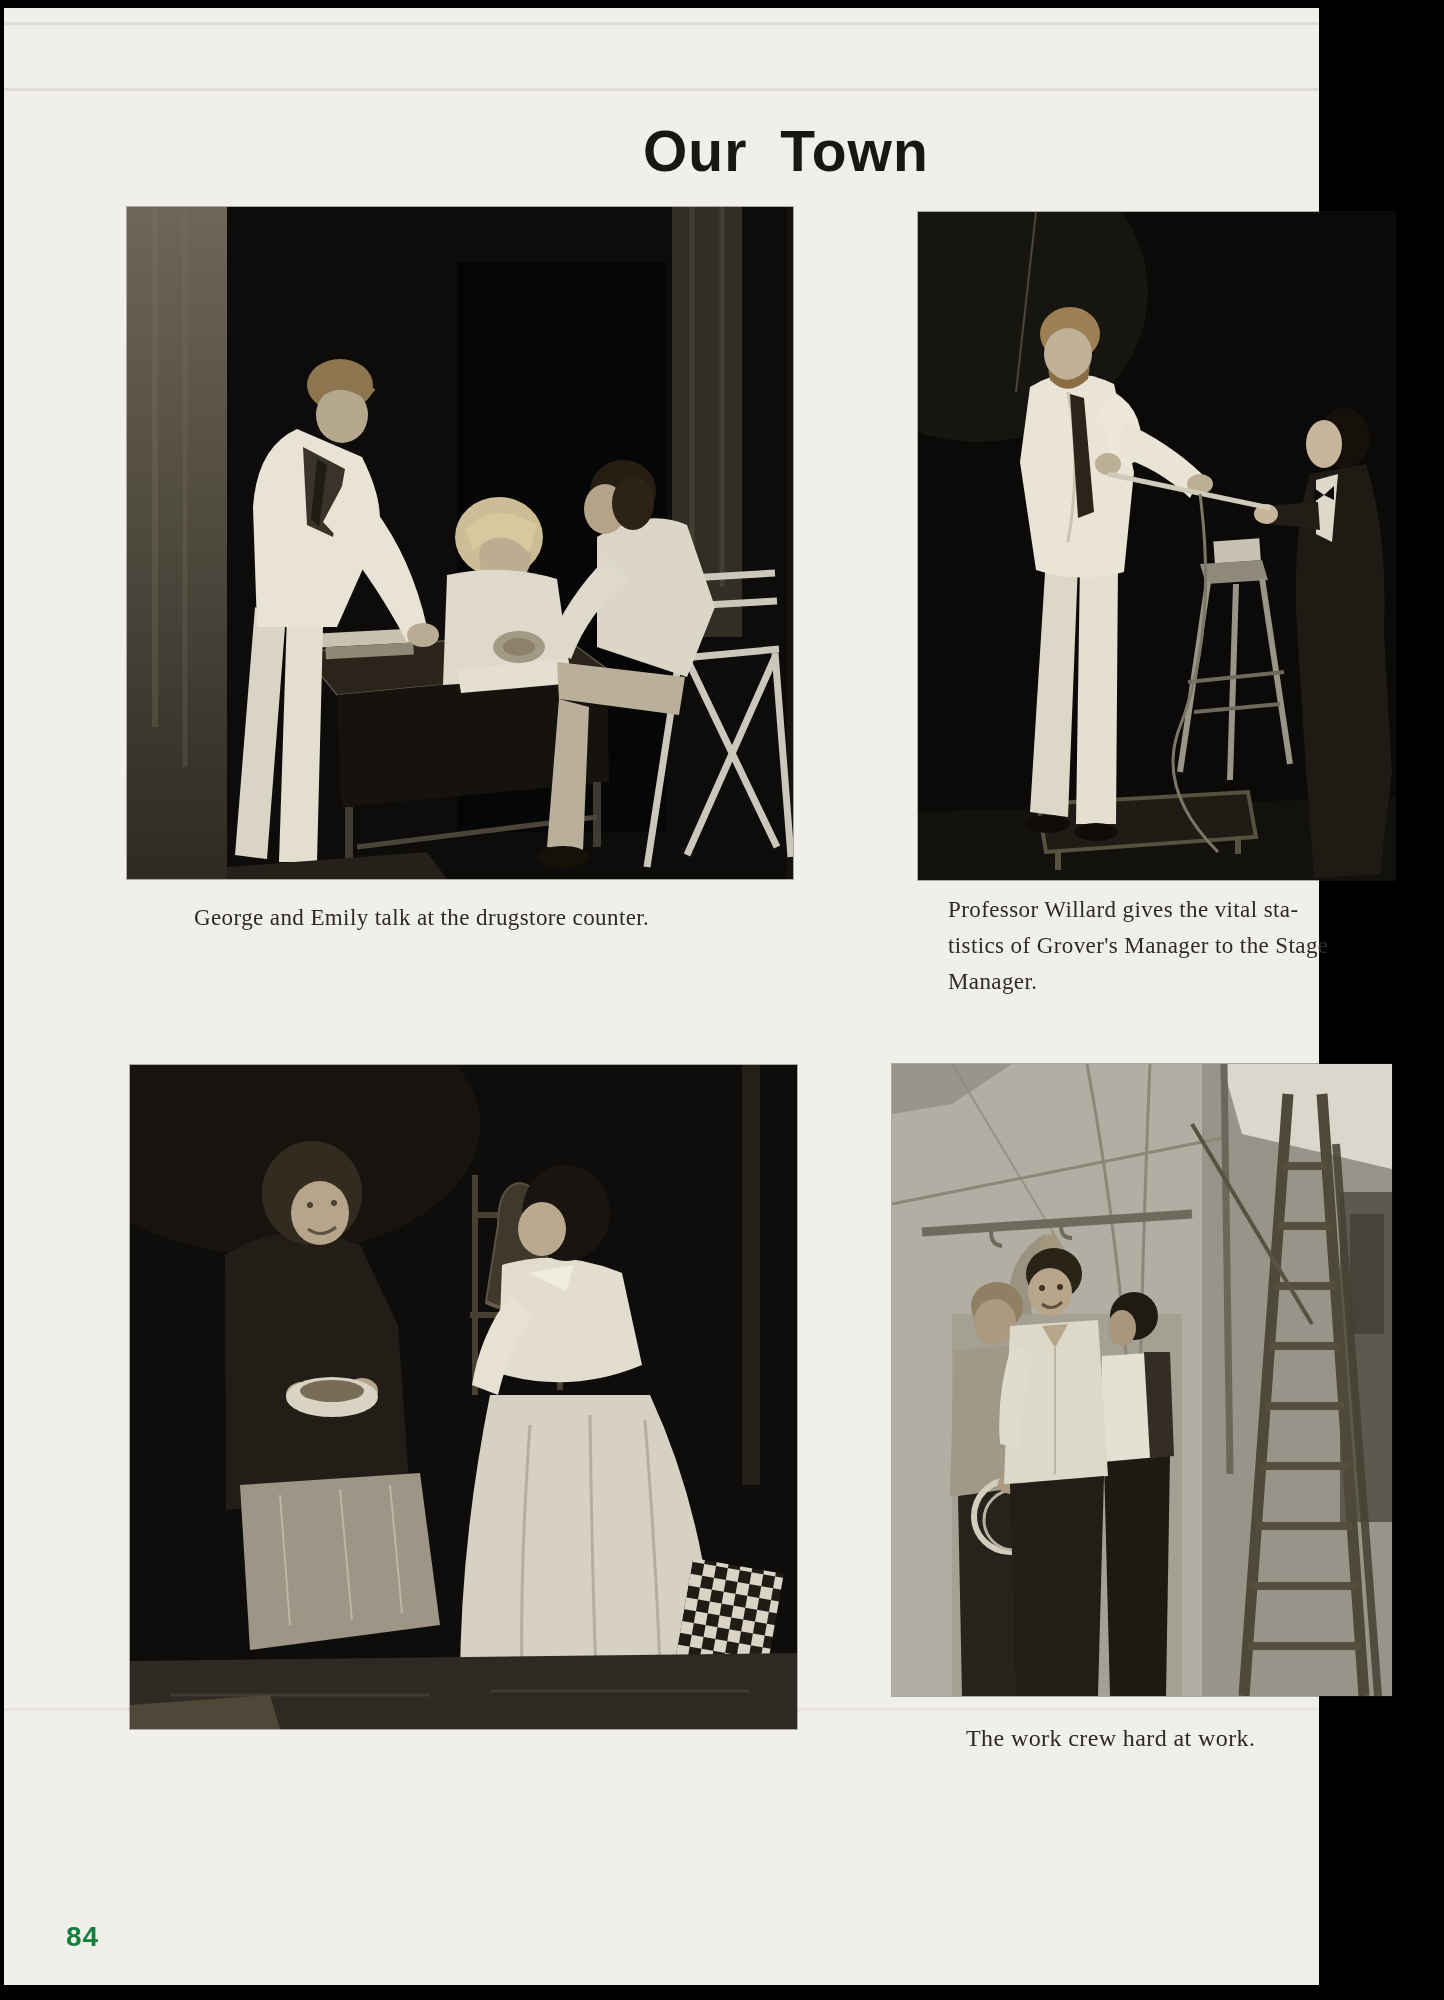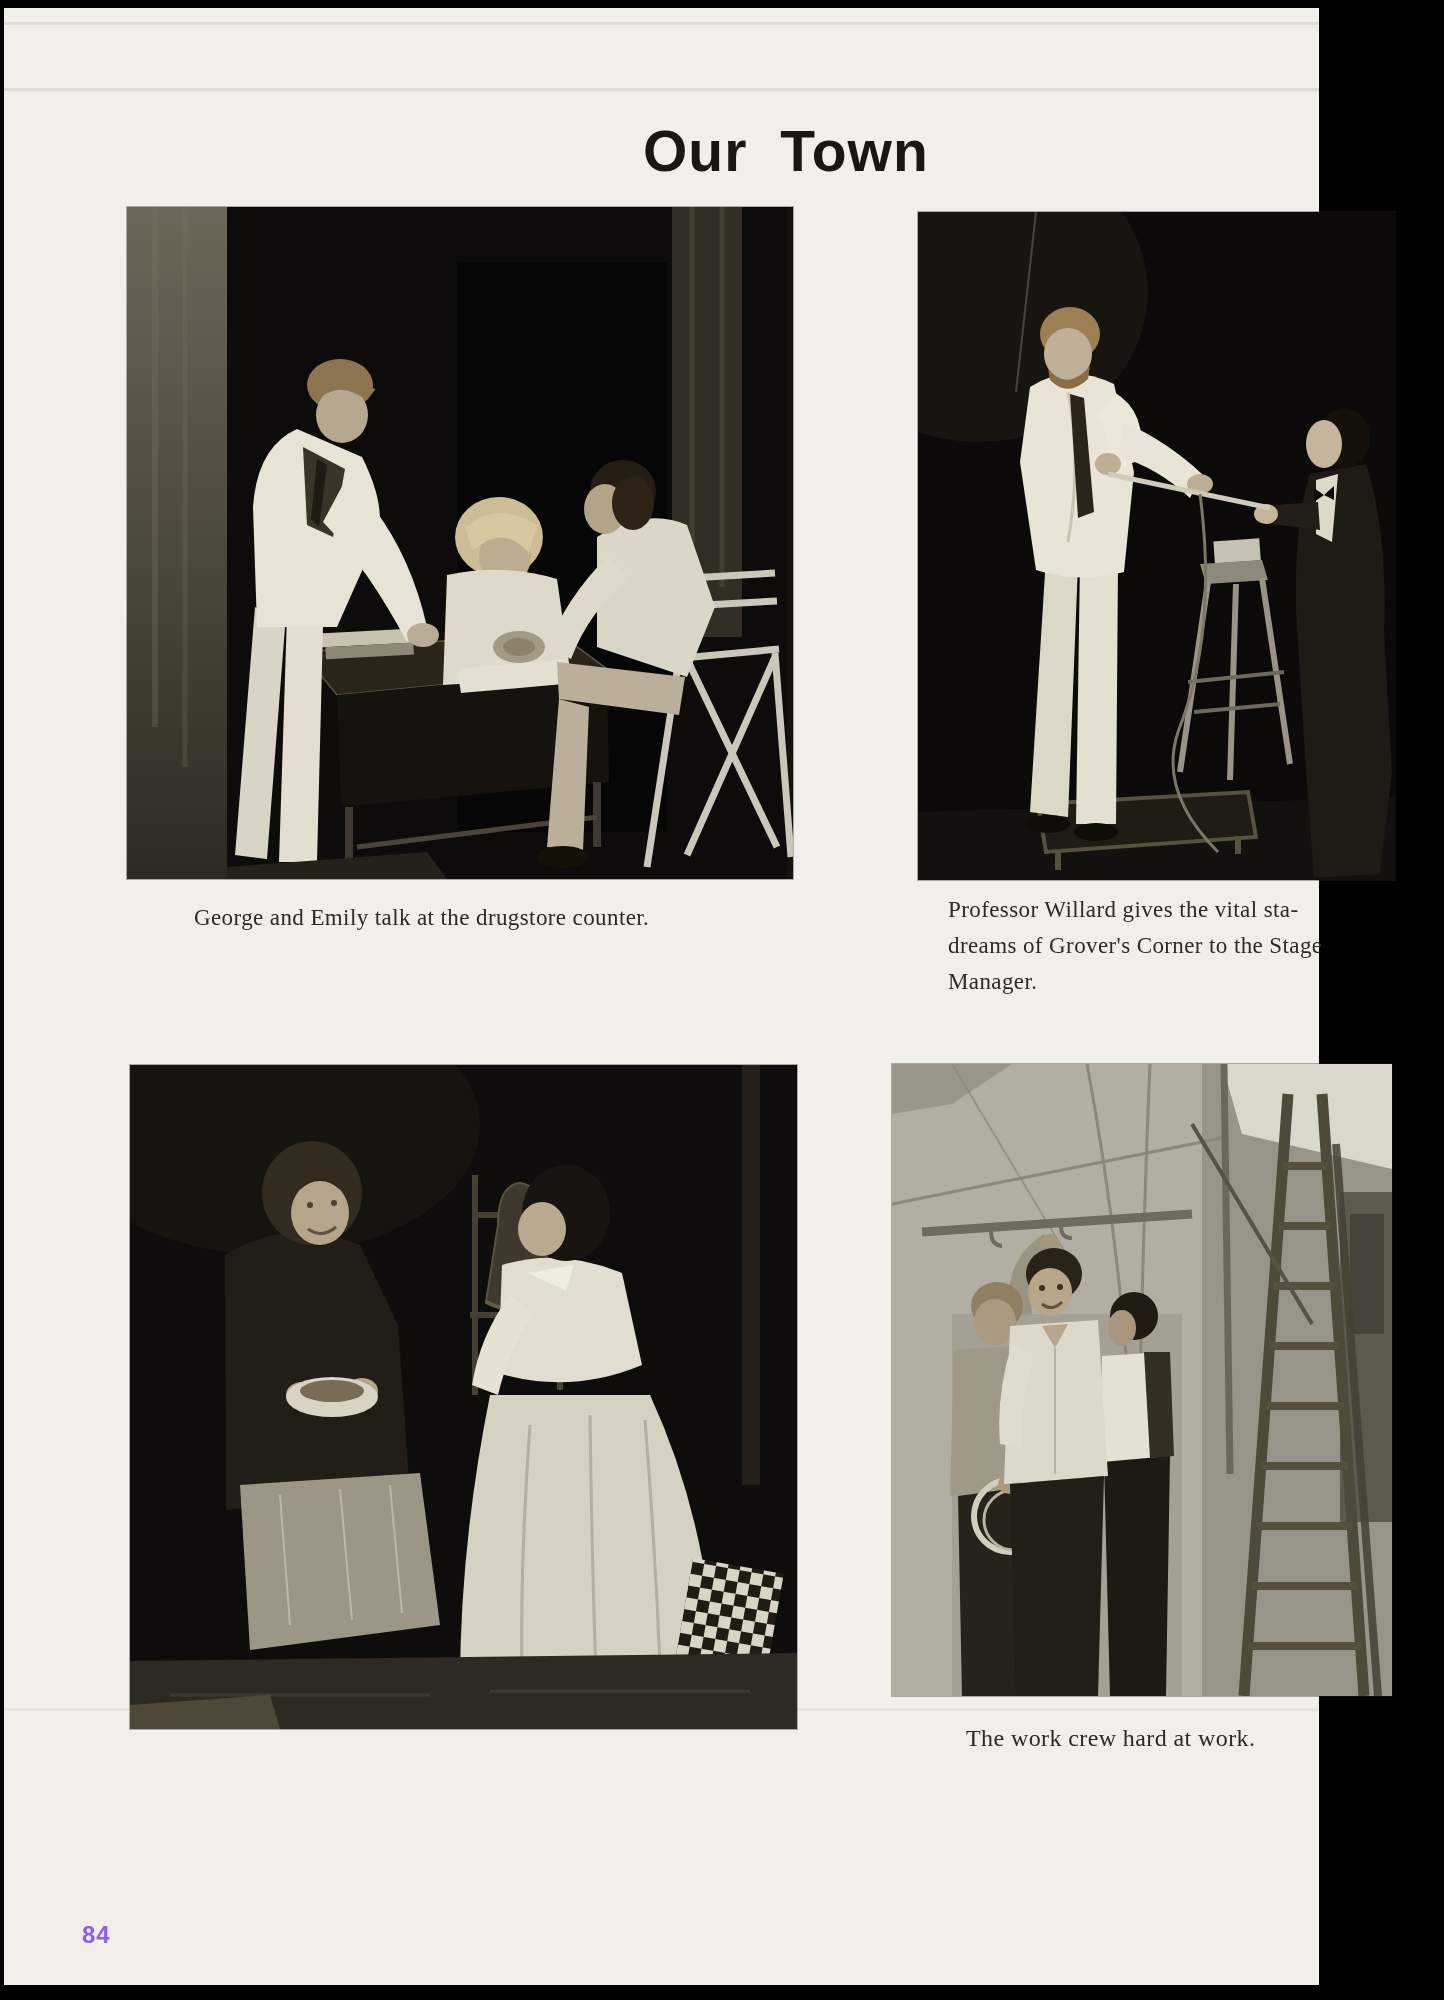--- a/index.html
+++ b/index.html
@@ -14,23 +14,23 @@
   .photo svg{display:block;width:100%;height:100%;}
   #photo-1{left:123px;top:199px;width:666px;height:672px;}
   #photo-2{left:914px;top:204px;width:477px;height:668px;}
   #photo-3{left:126px;top:1057px;width:667px;height:664px;}
   #photo-4{left:888px;top:1056px;width:500px;height:632px;}
   .caption{position:absolute;color:#2d2a24;font-size:23px;letter-spacing:0.4px;line-height:32px;}
   #caption-1{left:190px;top:894px;}
   #caption-2{left:944px;top:884px;width:436px;white-space:pre-line;line-height:36px;}
   #caption-3{left:148px;top:1744px;font-size:24px;}
   #caption-4{left:962px;top:1714px;font-size:24px;}
-  .page-number{position:absolute;left:78px;top:1913px;
-         font-family:"Liberation Sans",sans-serif;font-weight:bold;font-size:24px;
-         color:#8b5cf6;letter-spacing:1px;}
+  .page-number{position:absolute;left:62px;top:1913px;
+         font-family:"Liberation Sans",sans-serif;font-weight:bold;font-size:28px;
+         color:#15803d;letter-spacing:1px;}
 </style>
 </head>
 <body>
 
 <div class="page">
 
   <div class="scanline" style="top:14px"></div>
   <div class="scanline" style="top:80px"></div>
   <div class="scanline" style="top:1700px;background:rgba(110,104,92,0.08)"></div>
 
@@ -148,21 +148,21 @@
         <path d="M282,282 Q300,420 260,520 Q240,580 300,640" stroke="#7c7666" stroke-width="3" fill="none"></path>
         <ellipse cx="152" cy="122" rx="30" ry="27" fill="#9c7f52"></ellipse>
         <ellipse cx="150" cy="142" rx="24" ry="26" fill="#c0b098"></ellipse>
         <path d="M130,157 Q150,180 172,154 L170,167 Q150,186 132,168 Z" fill="#8a6d44"></path>
       </g>
     </svg>
   </div>
 
   <div class="caption" id="caption-1">George and Emily talk at the drugstore counter.</div>
   <div class="caption" id="caption-2">Professor Willard gives the vital sta-
-dreams of Grover's Corner to the Stage
+tistics of Grover's Manager to the Stage
 Manager.</div>
 
   <div class="photo" id="photo-3">
     <svg viewBox="0 0 667 664" preserveAspectRatio="none">
       <defs>
         <pattern id="chk" width="24" height="24" patternUnits="userSpaceOnUse">
           <rect width="24" height="24" fill="#d9d4c5"></rect>
           <rect width="12" height="12" fill="#201b14"></rect>
           <rect x="12" y="12" width="12" height="12" fill="#201b14"></rect>
         </pattern>

